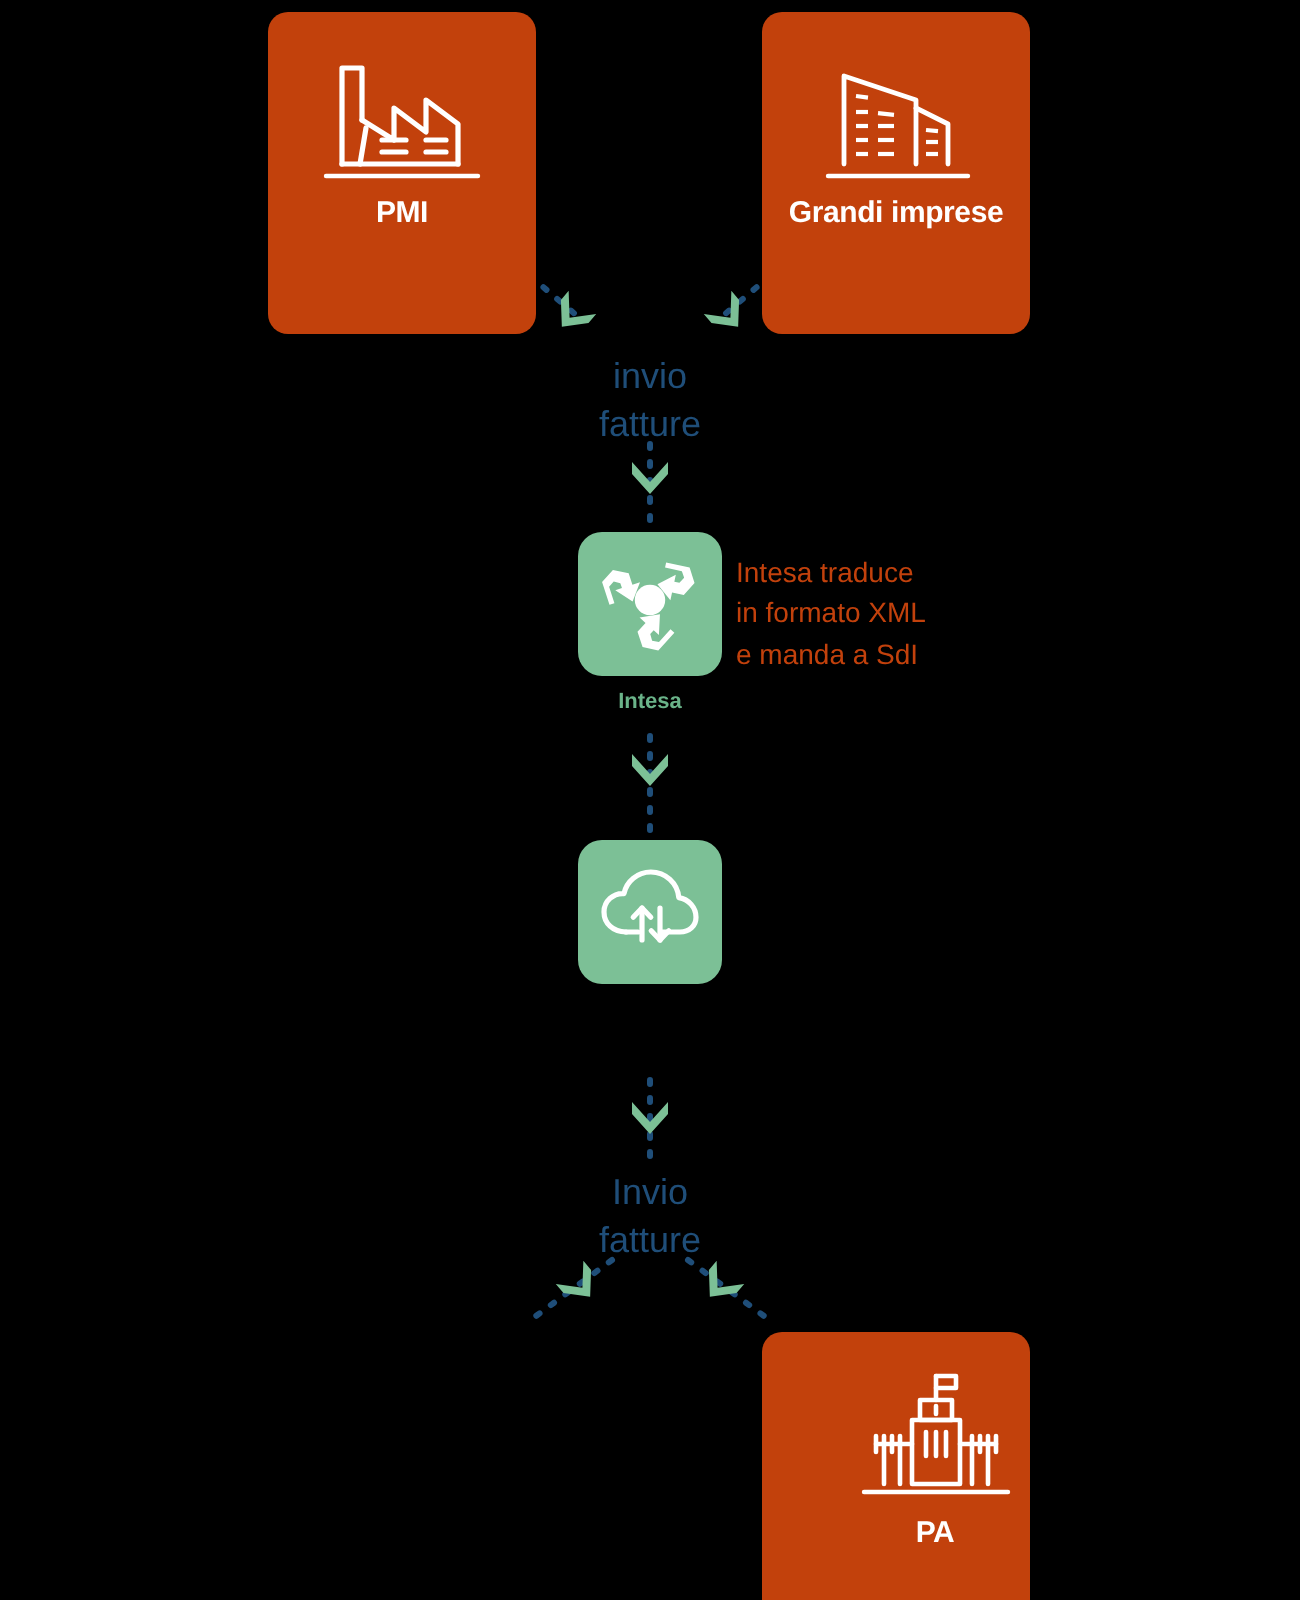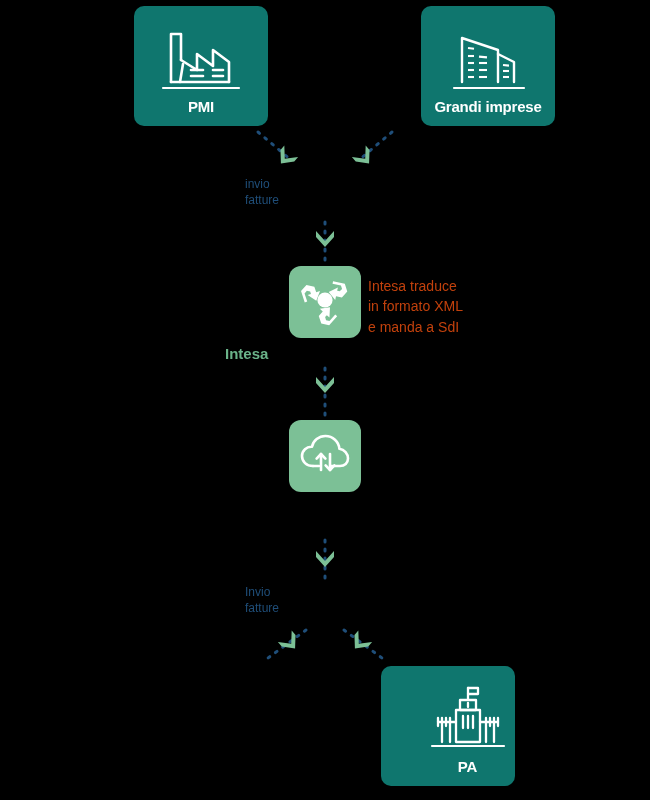--- a/index.html
+++ b/index.html
@@ -24,23 +24,23 @@
   .node {
     position: absolute;
     box-sizing: border-box;
     border-radius: 10px;
     display: flex;
     flex-direction: column;
     align-items: center;
     justify-content: flex-start;
   }
   .node.blue {
-    background: #0f766e;
+    background: #c2410c;
     width: 134px;
-    height: 120px;
+    height: 161px;
     padding-top: 16px;
   }
   .node.blue .icon-wrap {
     width: 96px;
     height: 74px;
     display: flex;
     align-items: center;
     justify-content: center;
   }
   .node.blue .node-label {
@@ -60,34 +60,35 @@
     border-radius: 12px;
     width: 72px;
     height: 72px;
     display: flex;
     align-items: center;
     justify-content: center;
   }
   .tile-label {
     position: absolute;
     color: #6AB389;
-    font-size: 15px;
+    font-size: 11px;
     font-weight: bold;
+    text-align: center;
     line-height: 1.25;
     width: 200px;
     left: 50%;
     transform: translateX(-50%);
   }
 
   
   .edge-label {
     position: absolute;
     color: #1F4E79;
-    font-size: 12px;
-    text-align: left;
+    font-size: 18px;
+    text-align: center;
     line-height: 1.35;
     width: 160px;
     left: 50%;
     transform: translateX(-50%);
   }
   .side-note {
     position: absolute;
     color: #c2410c;
     font-size: 14px;
     line-height: 1.45;
@@ -151,21 +152,21 @@
             <path d="M32,52 L44,52"></path>
           <path d="M54,46 L64,46"></path>
             <path d="M54,52 L64,52"></path>
         </g>
         <path d="M4,64 L80,64" stroke="#FFFFFF" stroke-width="2.2" stroke-linecap="round"></path>
       </svg>
     </div>
     <div class="node-label" style="white-space: pre-line;">PMI</div>
   </div>
 
-  <div class="node blue" style="left:381px; top:6px;margin-left:40px;">
+  <div class="node blue" style="left:381px; top:6px;">
     <div class="icon-wrap">
       <svg width="84" height="70" viewBox="0 0 84 70">
         <g fill="none" stroke="#FFFFFF" stroke-width="2.4" stroke-linejoin="round" stroke-linecap="round">
           <path d="M16,58 L16,14 L52,26 L52,58"></path>
           <path d="M52,30 L68,38 L68,58"></path>
         </g>
         <g stroke="#FFFFFF" stroke-width="2.1" stroke-linecap="butt">
           <path d="M22,24 L28,24.8"></path>
           <path d="M22,32 L28,32"></path>
             <path d="M33,32.6 L41,33.4"></path>

